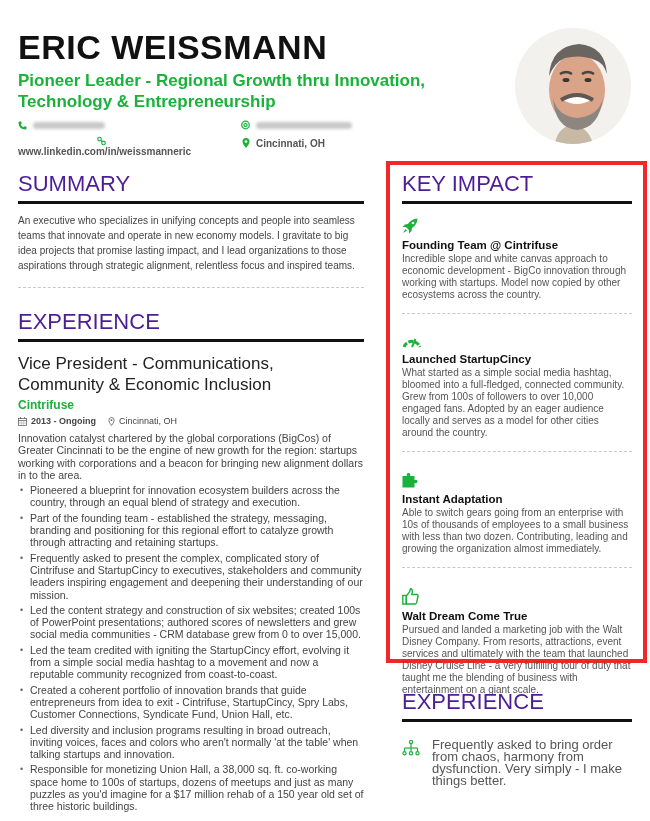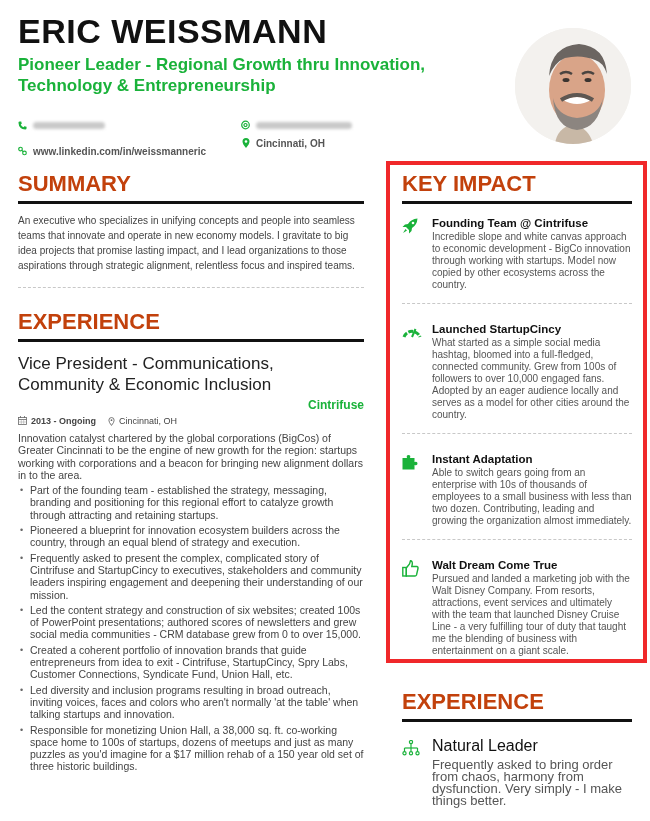--- a/index.html
+++ b/index.html
@@ -1,47 +1,47 @@
 <!DOCTYPE html>
 <html><head>
 <meta charset="utf-8">
 <style>
   * { box-sizing: border-box; margin: 0; padding: 0; }
   html, body { width: 650px; height: 821px; background: #ffffff; overflow: hidden; }
   body { font-family: "Liberation Sans", sans-serif; color: #222; position: relative; }
 
-  .header { position: absolute; left: 18px; top: 12px; width: 500px; }
+  .header { position: absolute; left: 18px; top: 28px; width: 500px; }
   .name { font-size: 34px; font-weight: bold; color: #111; letter-spacing: 0.5px; line-height: 38px; }
   .tagline { margin-top: 4px; font-size: 17px; font-weight: bold; color: #1ab23a; line-height: 21px; width: 410px; }
   .contacts { position: absolute; left: 18px; top: 118px; width: 360px; }
   .contact { position: absolute; font-size: 10px; font-weight: bold; color: #555; display: flex; align-items: center; height: 14px; white-space: nowrap; }
   .contact .ic { width: 9px; height: 10px; margin-right: 6px; display: inline-flex; align-items: center; justify-content: center; }
   .blurred { display: inline-block; height: 7px; border-radius: 4px; background: #c9c9c9; filter: blur(1.5px); }
 
   .photo { position: absolute; left: 515px; top: 28px; width: 116px; height: 116px; border-radius: 50%; overflow: hidden; background: #f3f1ee; }
 
   .left { position: absolute; left: 18px; top: 170px; width: 346px; }
-  .sec-title { font-size: 22px; font-weight: bold; color: #c2410c; line-height: 28px; padding-bottom: 3px; border-bottom: 3px solid #111; }
+  .sec-title { font-size: 22px; font-weight: normal; color: #4c1d95; line-height: 28px; padding-bottom: 3px; border-bottom: 3px solid #111; }
   .summary-text { margin-top: 9px; font-size: 10px; line-height: 15px; color: #444; }
   .dotted { border-top: 1px dashed #c8c8c8; }
 
   .job-title { font-size: 17px; color: #222; line-height: 21px; margin-top: 11px; }
-  .company { font-size: 12px; font-weight: bold; color: #1ab23a; margin-top: 3px; line-height: 14px; text-align: right; }
+  .company { font-size: 12px; font-weight: bold; color: #1ab23a; margin-top: 3px; line-height: 14px; }
   .meta { font-size: 9px; color: #444; margin-top: 3px; display: flex; align-items: center; height: 12px; }
-  .meta .date { font-weight: bold; display: flex; }
+  .meta .date { font-weight: bold; display: flex; align-items: center; }
   .meta .loc { display: flex; align-items: center; margin-left: 12px; }
   .job-desc { margin-top: 5px; font-size: 10.5px; line-height: 12.3px; color: #444; }
   .bullets { list-style: none; margin-top: 3px; }
   .bullets li { position: relative; padding-left: 12px; font-size: 10.5px; line-height: 12.3px; color: #444; margin-bottom: 3px; }
   .bullets li::before { content: "\2022"; position: absolute; left: 2px; top: 0; color: #666; font-size: 9px; }
 
   .highlight { position: absolute; left: 386px; top: 161px; width: 261px; height: 502px; border: 4px solid #f0282a; }
   .right { position: absolute; left: 402px; top: 170px; width: 230px; }
   .impact-list { margin-top: 12px; }
-  .impact { display: flex; padding-bottom: 12px; }
+  .impact { display: flex; padding-bottom: 12px; flex-direction: column; }
   .impact + .impact { padding-top: 18px; border-top: 1px dashed #c8c8c8; }
   .impact .icn { width: 30px; flex-shrink: 0; padding-top: 2px; }
   .impact .body { flex: 1; }
   .impact .title { font-size: 11.5px; font-weight: bold; color: #111; line-height: 14px; }
   .impact .text { font-size: 10px; line-height: 12px; color: #555; margin-top: 1px; }
 
   .strengths { position: absolute; left: 402px; top: 688px; width: 230px; }
   .strength { display: flex; margin-top: 14px; }
   .strength .icn { width: 30px; flex-shrink: 0; padding-top: 4px; }
   .strength .title { font-size: 16px; color: #111; line-height: 20px; }
@@ -66,21 +66,21 @@
   </div>
   <div class="contact" style="left:223px; top:0;">
     <span class="ic">
       <svg width="10" height="10" viewBox="0 0 10 10">
           <circle cx="5" cy="5" r="4.2" fill="none" stroke="#1ab23a" stroke-width="1.4"></circle>
           <circle cx="5" cy="5" r="1.7" fill="none" stroke="#1ab23a" stroke-width="1.3"></circle>
         </svg>
     </span>
     <span class="blurred" style="width:96px;"></span>
   </div>
-  <div class="contact" style="left:0; top:26px;">
+  <div class="contact" style="left:0; top:18px;flex-direction:column;">
     <span class="ic">
       <svg width="10" height="10" viewBox="0 0 10 10">
           <circle cx="2.8" cy="2.8" r="2" fill="none" stroke="#1ab23a" stroke-width="1.3"></circle>
           <circle cx="7.2" cy="7.2" r="2" fill="none" stroke="#1ab23a" stroke-width="1.3"></circle>
           <line x1="4" y1="4" x2="6" y2="6" stroke="#1ab23a" stroke-width="1.3"></line>
         </svg>
     </span>
     <span>www.linkedin.com/in/weissmanneric</span>
   </div>
   <div class="contact" style="left:223px; top:18px;">
@@ -142,24 +142,25 @@
             <svg width="7" height="9" viewBox="0 0 8 10">
                 <path d="M4 0.5 A3 3 0 0 1 7 3.5 Q7 6 4 9.5 Q1 6 1 3.5 A3 3 0 0 1 4 0.5 Z" fill="none" stroke="#666" stroke-width="1"></path>
                 <circle cx="4" cy="3.5" r="1" fill="#666"></circle>
               </svg>
           </span>
           <span>Cincinnati, OH</span>
         </span>
       </div>
       <p class="job-desc">Innovation catalyst chartered by the global corporations (BigCos) of Greater Cincinnati to be the engine of new growth for the region: startups working with corporations and a beacon for bringing new alignment dollars in to the area.</p>
       <ul class="bullets">
+        <li>Pioneered a blueprint for innovation ecosystem builders across the country, through an equal blend of strategy and execution.</li>
         <li>Part of the founding team - established the strategy, messaging, branding and positioning for this regional effort to catalyze growth through attracting and retaining startups.</li>
-        <li>Pioneered a blueprint for innovation ecosystem builders across the country, through an equal blend of strategy and execution.</li>
         <li>Frequently asked to present the complex, complicated story of Cintrifuse and StartupCincy to executives, stakeholders and community leaders inspiring engagement and deepening their understanding of our mission.</li>
         <li>Led the content strategy and construction of six websites; created 100s of PowerPoint presentations; authored scores of newsletters and grew social media communities - CRM database grew from 0 to over 15,000.</li>
+        <li>Led the team credited with igniting the StartupCincy effort, evolving it from a simple social media hashtag to a movement and now a reputable community recognized from coast-to-coast.</li>
         <li>Created a coherent portfolio of innovation brands that guide entrepreneurs from idea to exit - Cintrifuse, StartupCincy, Spry Labs, Customer Connections, Syndicate Fund, Union Hall, etc.</li>
         <li>Led diversity and inclusion programs resulting in broad outreach, inviting voices, faces and colors who aren't normally 'at the table' when talking startups and innovation.</li>
         <li>Responsible for monetizing Union Hall, a 38,000 sq. ft. co-working space home to 100s of startups, dozens of meetups and just as many puzzles as you'd imagine for a $17 million rehab of a 150 year old set of three historic buildings.</li>
       </ul>
     </div>
   </section>
 </div>
 
 <div class="highlight"></div>
 
@@ -227,17 +228,16 @@
           <line x1="2.5" y1="8" x2="15.5" y2="8" stroke="#1ab23a" stroke-width="1.2"></line>
           <line x1="2.5" y1="8" x2="2.5" y2="11.5" stroke="#1ab23a" stroke-width="1.2"></line>
           <line x1="9" y1="8" x2="9" y2="11.5" stroke="#1ab23a" stroke-width="1.2"></line>
           <line x1="15.5" y1="8" x2="15.5" y2="11.5" stroke="#1ab23a" stroke-width="1.2"></line>
           <circle cx="2.5" cy="13.2" r="1.6" fill="none" stroke="#1ab23a" stroke-width="1.2"></circle>
           <circle cx="9" cy="13.2" r="1.6" fill="none" stroke="#1ab23a" stroke-width="1.2"></circle>
           <circle cx="15.5" cy="13.2" r="1.6" fill="none" stroke="#1ab23a" stroke-width="1.2"></circle>
         </svg>
     </div>
     <div class="body">
-      <div class="title">Natural Leader</div>
       <div class="text">Frequently asked to bring order from chaos, harmony from dysfunction. Very simply - I make things better.</div>
     </div>
   </div>
 </div>
 
 </body></html>

